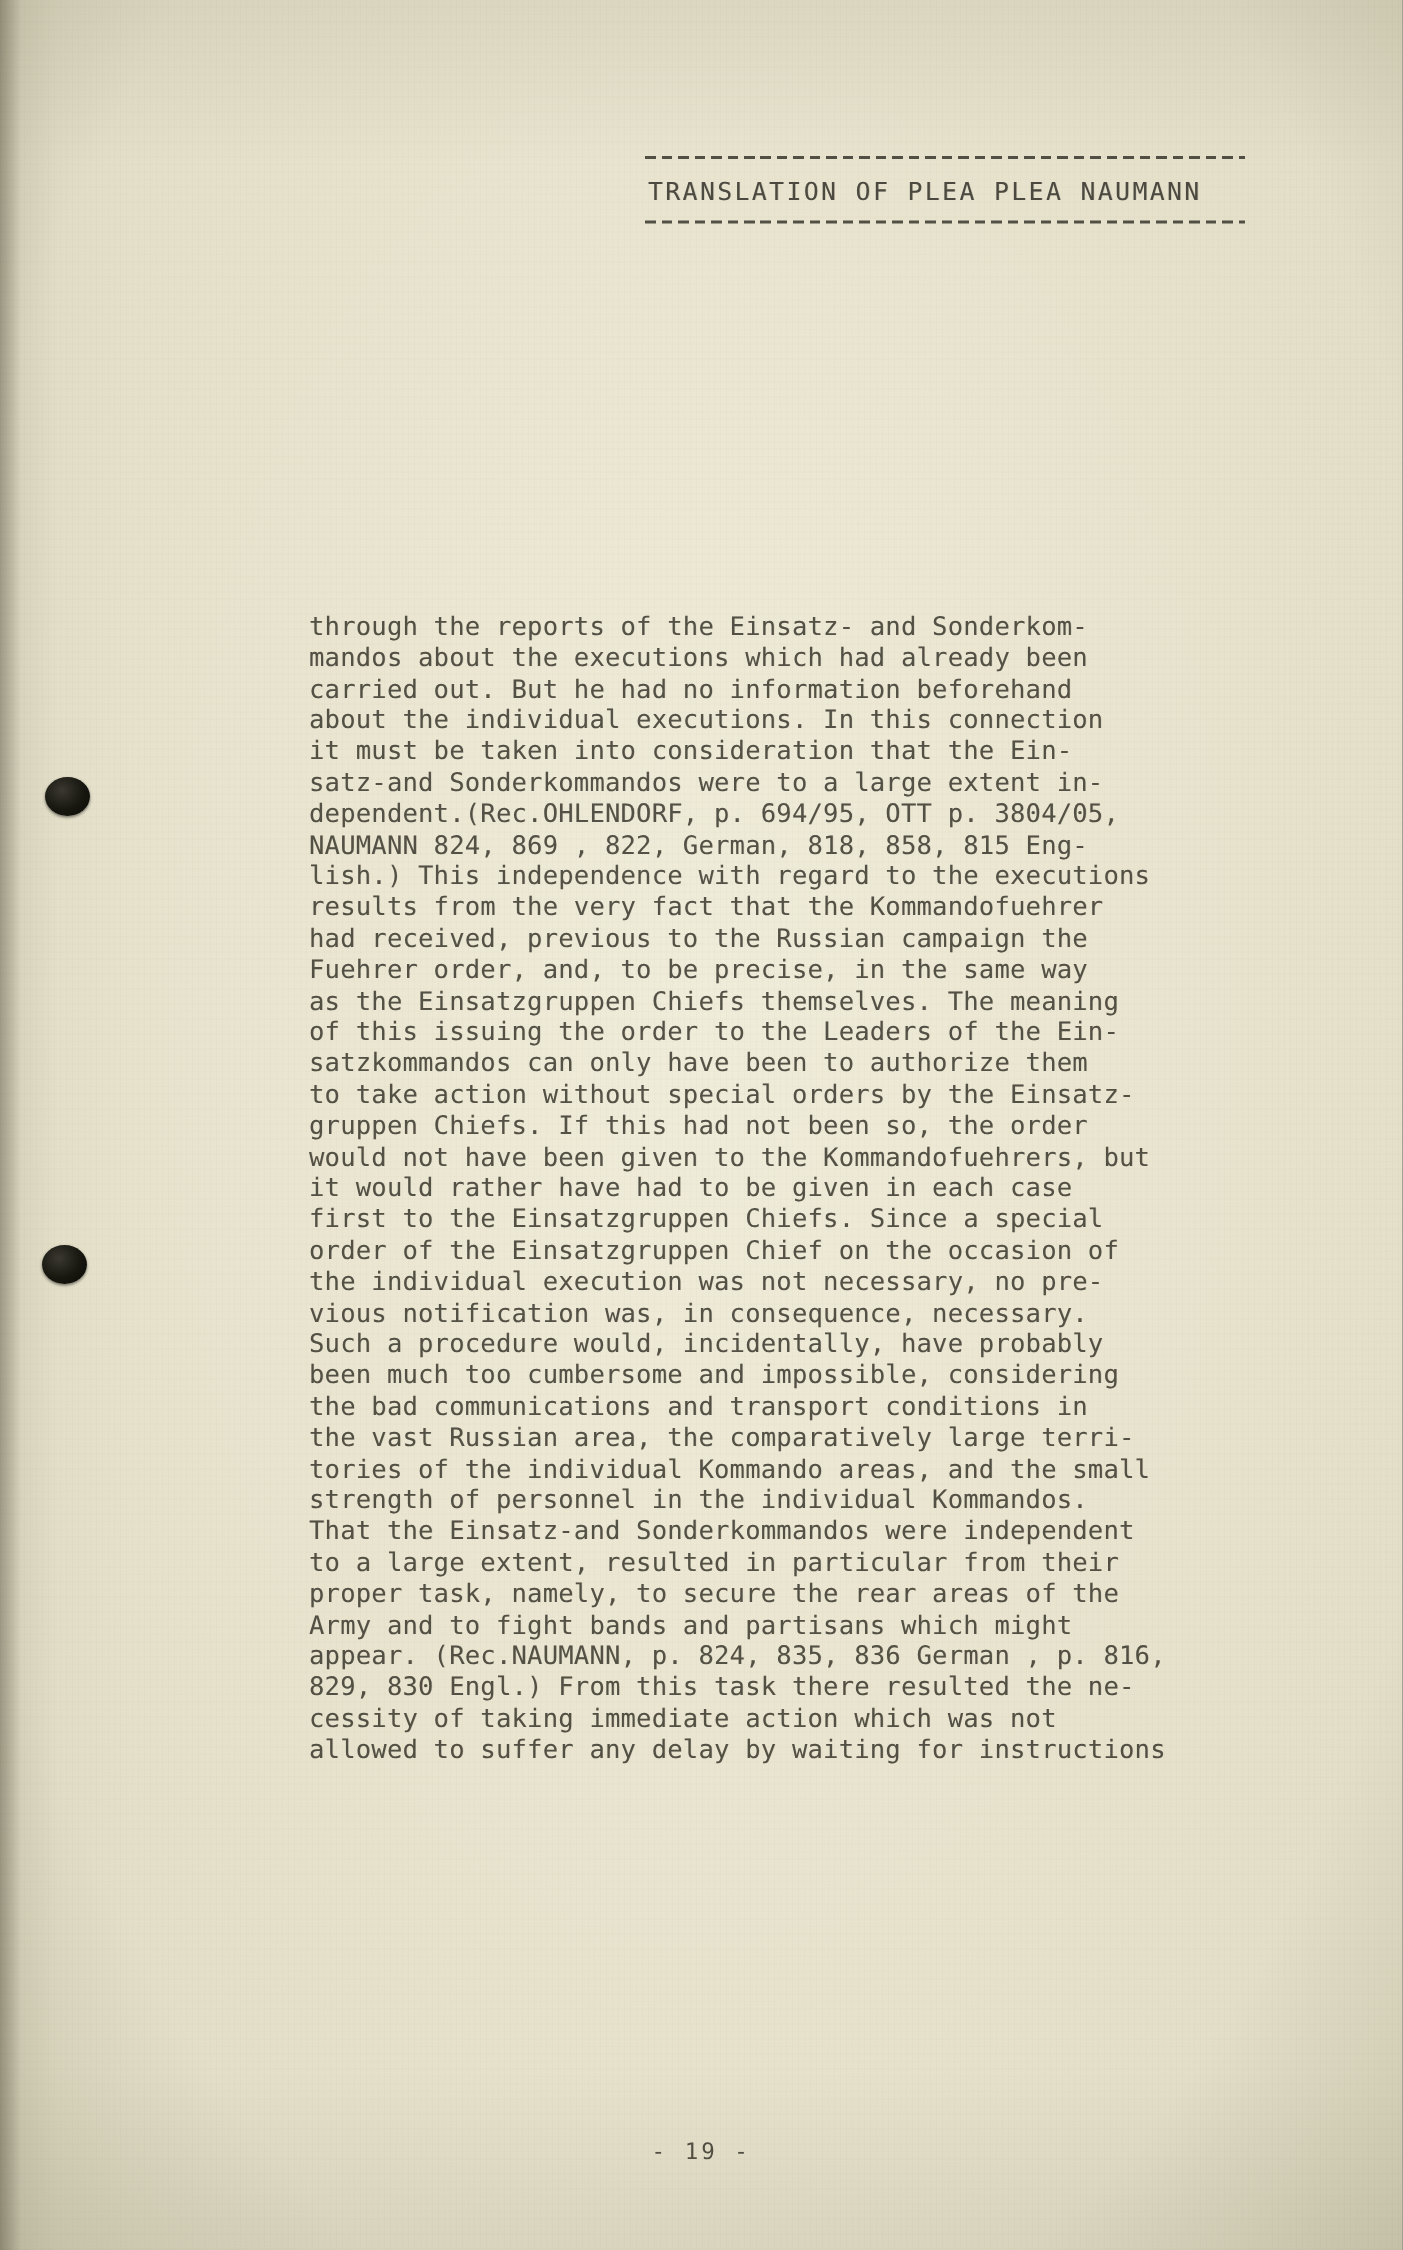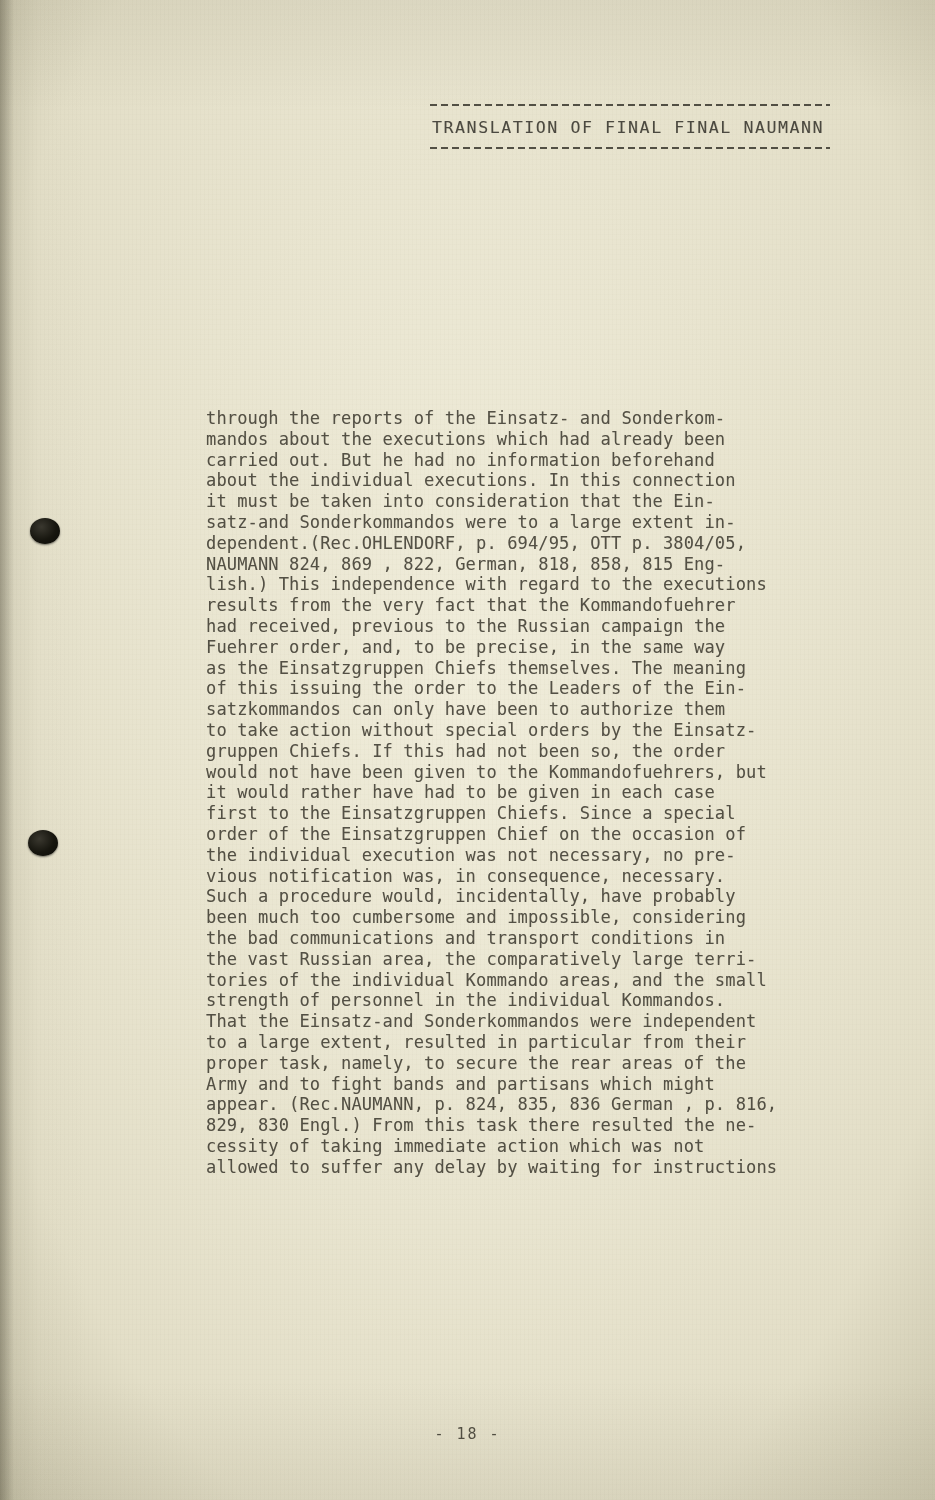--- a/index.html
+++ b/index.html
@@ -113,21 +113,21 @@
 <div class="page">
   <div class="paper-tint"></div>
   <div class="grain"></div>
   <div class="edge"></div>
 
   <div class="punch one"></div>
   <div class="punch two"></div>
 
   <div class="header">
     <div class="rule-dashed"></div>
-    <div class="header-title">TRANSLATION OF FINAL FINAL NAUMANN</div>
+    <div class="header-title">TRANSLATION OF PLEA PLEA NAUMANN</div>
     <div class="rule-dashed"></div>
   </div>
 
   <div class="body-text">through the reports of the Einsatz- and Sonderkom-
 mandos about the executions which had already been
 carried out. But he had no information beforehand
 about the individual executions. In this connection
 it must be taken into consideration that the Ein-
 satz-and Sonderkommandos were to a large extent in-
 dependent.(Rec.OHLENDORF, p. 694/95, OTT p. 3804/05,
@@ -155,14 +155,14 @@
 strength of personnel in the individual Kommandos.
 That the Einsatz-and Sonderkommandos were independent
 to a large extent, resulted in particular from their
 proper task, namely, to secure the rear areas of the
 Army and to fight bands and partisans which might
 appear. (Rec.NAUMANN, p. 824, 835, 836 German , p. 816,
 829, 830 Engl.) From this task there resulted the ne-
 cessity of taking immediate action which was not
 allowed to suffer any delay by waiting for instructions</div>
 
-  <div class="page-number">-  18   -</div>
+  <div class="page-number">-  19   -</div>
 </div>
 
 </body></html>

